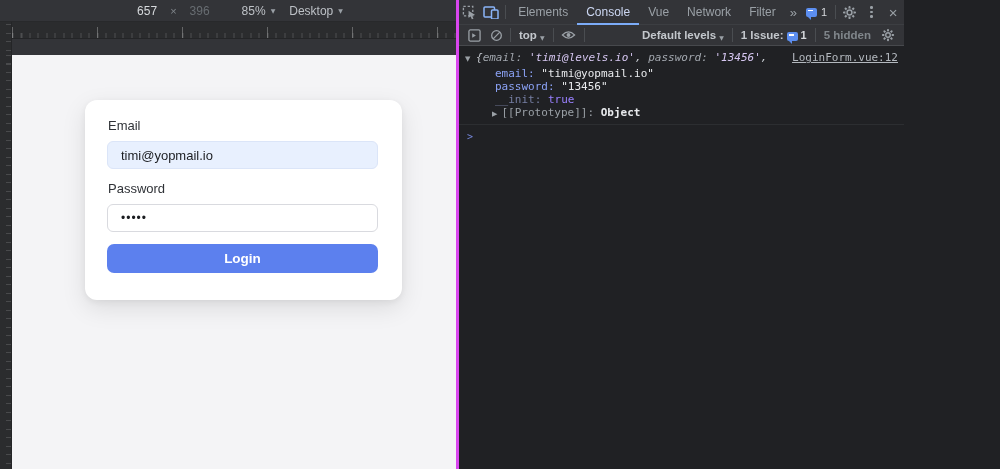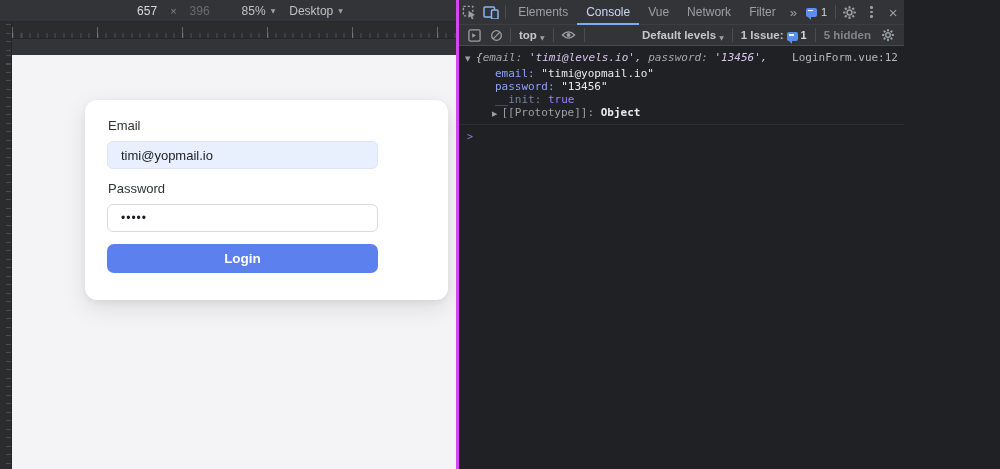--- a/index.html
+++ b/index.html
@@ -48,21 +48,21 @@
     position:absolute; left:0; top:16px; width:456px; bottom:0; background:#f4f4f6;
   }
   .screen-scroll-track { position:absolute; right:0; top:0; bottom:0; width:6px; background:#f0f0f7; }
   .pane-resize-handle {
     position:absolute; left:460px; top:305px; width:7px; height:20px;
     border-left:2px solid #c7c9cc; border-right:2px solid #c7c9cc; cursor:col-resize;
   }
 
   
   .login-card {
-    position:absolute; left:73px; top:45px; width:363px; height:200px;
+    position:absolute; left:73px; top:45px; width:317px; height:200px;
     background:#ffffff; border-radius:12px;
     box-shadow:0 8px 24px rgba(0,0,0,.10), 0 2px 6px rgba(0,0,0,.06);
   }
   .form-label { position:absolute; left:23px; font-size:13px; color:#2f3237; }
   .lbl-email { top:18px; }
   .lbl-password { top:81px; }
   .form-input {
     position:absolute; left:22px; width:271px; height:28px; border-radius:6px;
     font-family:"Liberation Sans", sans-serif; font-size:13px; color:#1b1d21;
     padding:0 13px; outline:none;
@@ -123,21 +123,21 @@
     font-family:"DejaVu Sans Mono", monospace; font-size:11px; line-height:13px; color:#e8eaed;
   }
   .log-entry { padding:4px 6px 3px 6px; border-bottom:1px solid #2c2e31; }
   .log-row1 { display:flex; align-items:flex-start; }
   .tree-caret { width:11px; flex:none; font-size:7px; color:#9aa0a6; padding-top:2px; cursor:pointer; font-family:"DejaVu Sans", sans-serif; }
   .obj-preview { flex:1; font-style:italic; white-space:nowrap; overflow:hidden; }
   .pv-punc { color:#c3c7cd; }
   .pv-key { color:#a2a7ae; }
   .pv-str { color:#d5c6f0; }
   .pv-bool { color:#9980ff; }
-  .source-link { color:#b3b8be; margin-left:20px; white-space:nowrap; cursor:pointer; }
+  .source-link { color:#b3b8be; text-decoration:underline; margin-left:20px; white-space:nowrap; cursor:pointer; }
   .obj-children { margin-left:30px; margin-top:1px; }
   .prop-row { white-space:nowrap; }
   .prop-key { color:#8ba2f5; }
   .prop-key.dim { color:#767fa3; }
   .prop-str { color:#e8eaed; }
   .prop-bool { color:#9980ff; }
   .proto-row { margin-left:27px; white-space:nowrap; color:#9aa0a6; }
   .proto-row .tree-caret { display:inline; padding:0 4px 0 0; }
   .proto-val { color:#e8eaed; font-weight:bold; }
   .console-prompt { padding:5px 6px 0 8px; }

